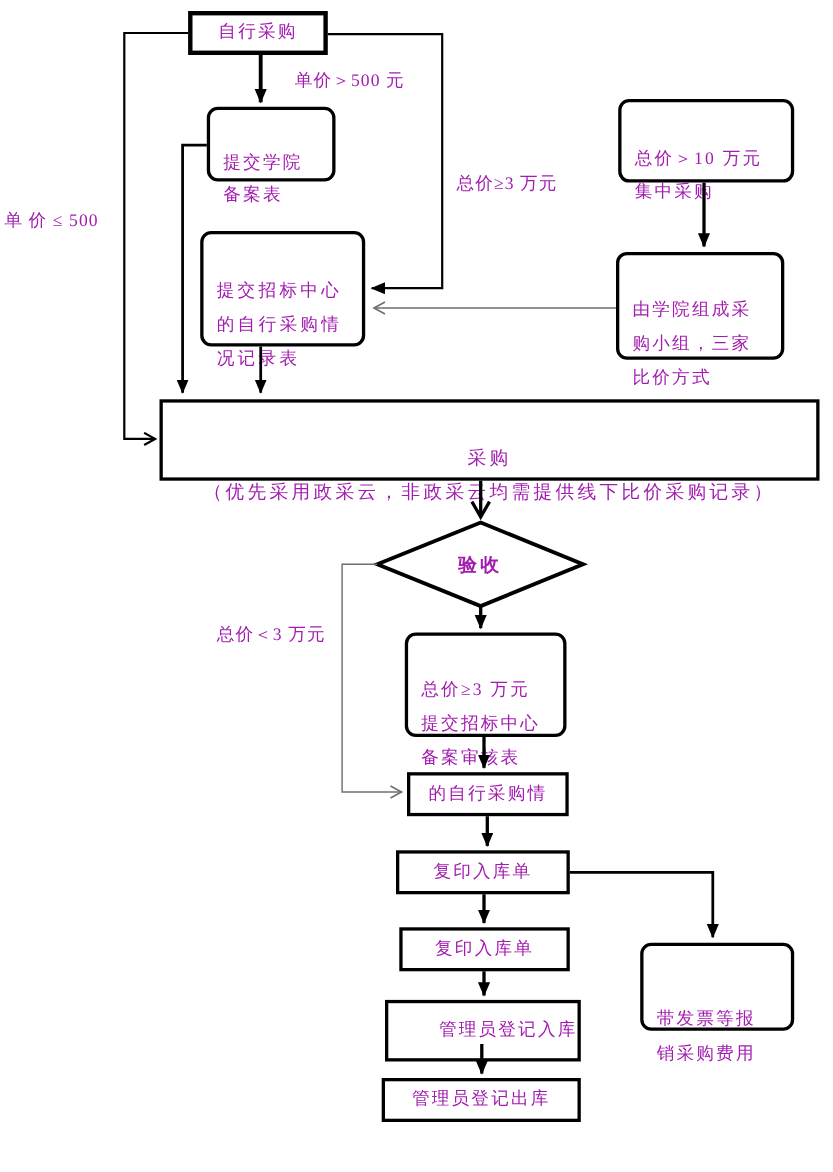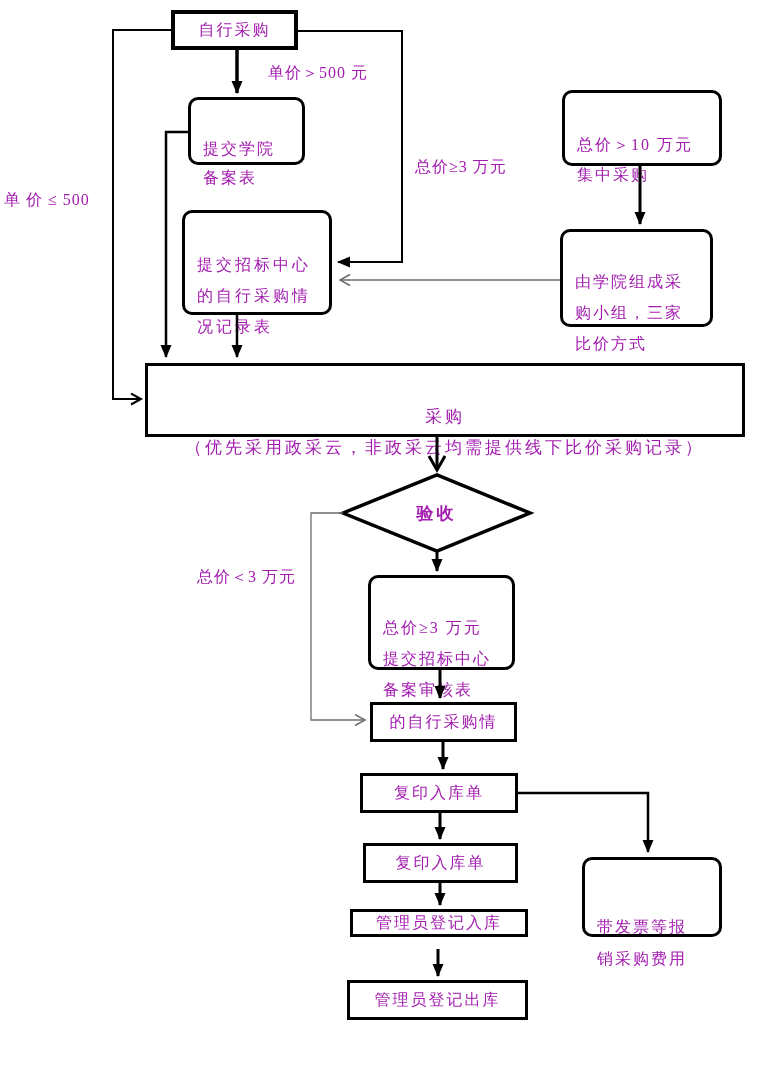--- a/index.html
+++ b/index.html
@@ -20,21 +20,21 @@
   #n-college-filing{left:188px;top:97px;width:117px;height:68px;line-height:29px;padding-top:5px;}
   #n-bidding-record{left:182px;top:210px;width:150px;height:105px;line-height:31px;padding-top:5px;letter-spacing:3px;}
   #n-over-100k{left:562px;top:90px;width:160px;height:76px;line-height:30px;padding-top:7px;}
   #n-purchase-group{left:560px;top:229px;width:153px;height:98px;line-height:31px;padding-top:3px;}
   #n-purchase{left:145px;top:363px;width:600px;height:74px;line-height:31px;letter-spacing:3px;font-size:17px;padding-top:4px;text-align:center;}
   #n-acceptance{position:absolute;left:343px;top:494px;width:187px;height:38px;display:flex;align-items:center;justify-content:center;font-size:17px;letter-spacing:3px;z-index:3;font-weight:bold;}
   #n-over-30k-review{left:368px;top:575px;width:147px;height:95px;line-height:31px;padding-top:3px;}
   #n-fill-inbound{left:370px;top:702px;width:147px;height:40px;}
   #n-signatures{left:360px;top:773px;width:158px;height:40px;}
   #n-copy-inbound{left:363px;top:843px;width:155px;height:40px;}
-  #n-register-inbound{left:350px;top:909px;width:178px;height:28px;}
+  #n-register-inbound{left:350px;top:909px;width:178px;height:56px;justify-content:flex-end;}
   #n-register-outbound{left:347px;top:980px;width:181px;height:40px;}
   #n-reimburse{left:582px;top:857px;width:140px;height:80px;line-height:32px;padding-top:19px;}
 
   #l-unit-over{left:268px;top:63px;}
   #l-unit-under{left:4px;top:190px;}
   #l-total-over{left:415px;top:157px;}
   #l-total-under{left:197px;top:567px;}
 </style>
 </head>
 <body>

